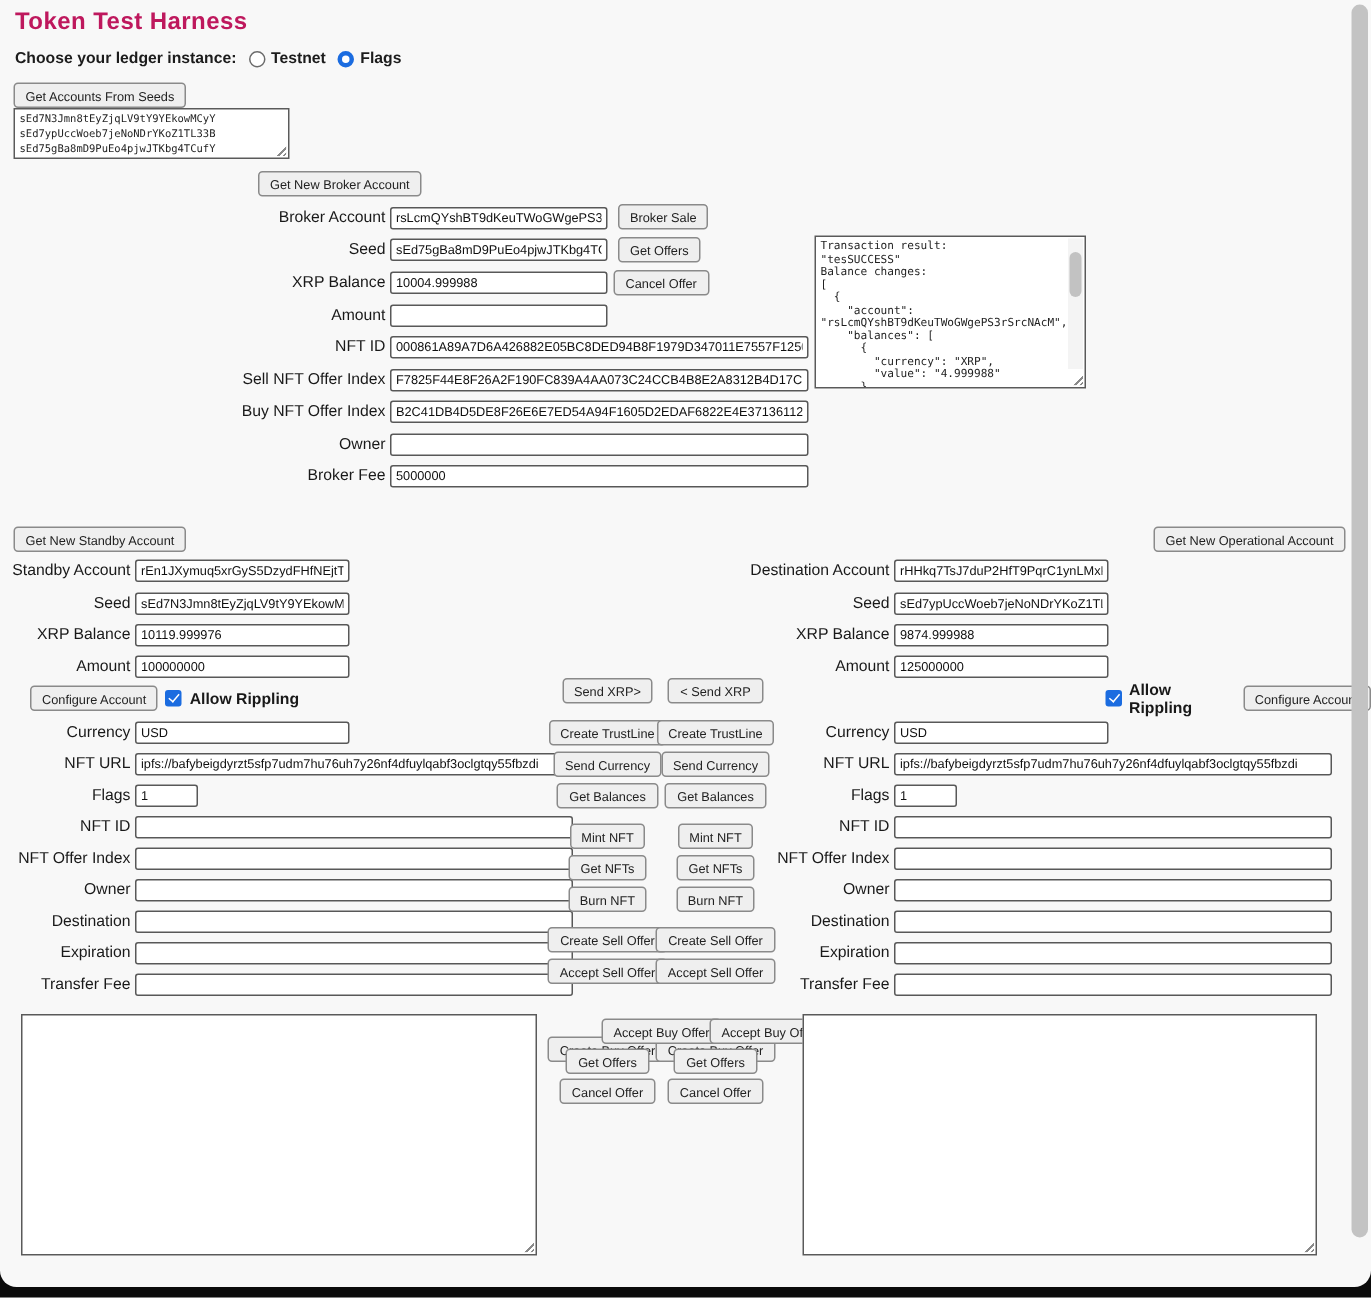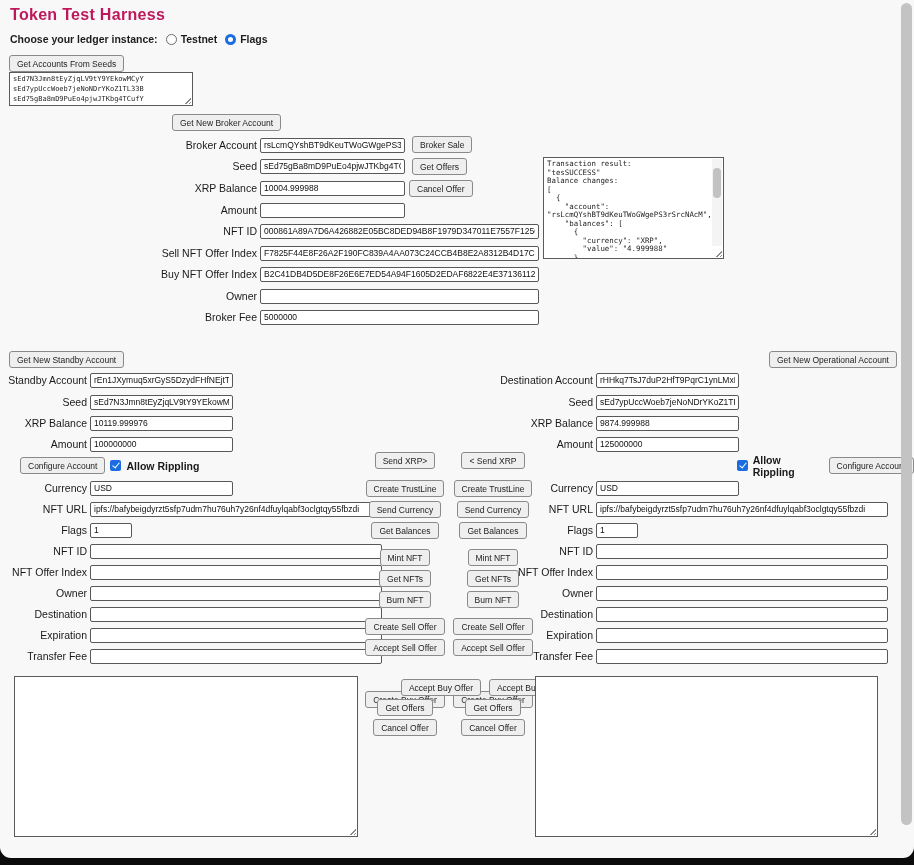--- a/index.html
+++ b/index.html
@@ -37,21 +37,21 @@
         font-family:"DejaVu Sans Mono", monospace; color:#1e1e1e; }
   .seeds-ta textarea { font-size:7px; line-height:9.8px; padding:2px 3px; white-space:pre; overflow:hidden; }
   .results-ta textarea { font-size:7.4px; line-height:8.5px; padding:2px 3px; white-space:pre; overflow:hidden; }
   .big-ta textarea { font-size:8px; }
   .rz-corner { position:absolute; right:1px; bottom:1px; width:8px; height:8px;
         background:repeating-linear-gradient(135deg, transparent 0 1.6px, #8a8a8a 1.6px 2.6px);
         clip-path:polygon(100% 0, 100% 100%, 0 100%); }
   .ta-scroll { position:absolute; right:1px; top:1px; bottom:12px; width:10px; background:#f4f4f4; }
   .ta-scroll .thumb { position:absolute; left:1px; right:1px; top:9px; height:30px; background:#c2c2c2; border-radius:5px; }
 
-  .arow { position:absolute; left:369px; display:grid; grid-template-columns:72px 72px; gap:16px; justify-items:center; }
+  .arow { position:absolute; left:369px; display:grid; grid-template-columns:72px 72px; gap:0; justify-items:center; }
 
   .ripple { position:absolute; display:flex; align-items:center; gap:5px; height:17px; }
   .cb { width:11px; height:11px; background:#1b6ce0; border-radius:2px; position:relative; display:inline-block; }
   .cb::after { content:""; position:absolute; left:3.5px; top:1.2px; width:3px; height:6px;
         border:solid #fff; border-width:0 1.6px 1.6px 0; transform:rotate(40deg); }
   .cb-label { font-size:10.5px; font-weight:bold; color:#191919; }
 </style>
 </head>
 <body>
 

